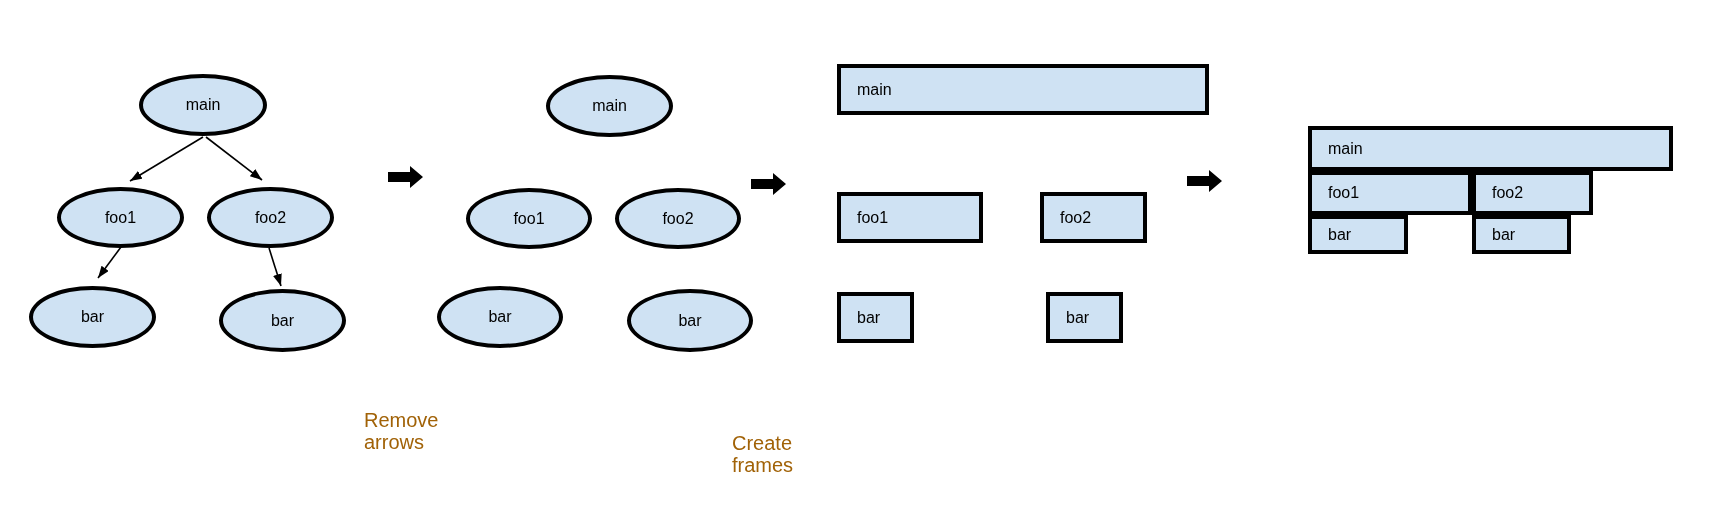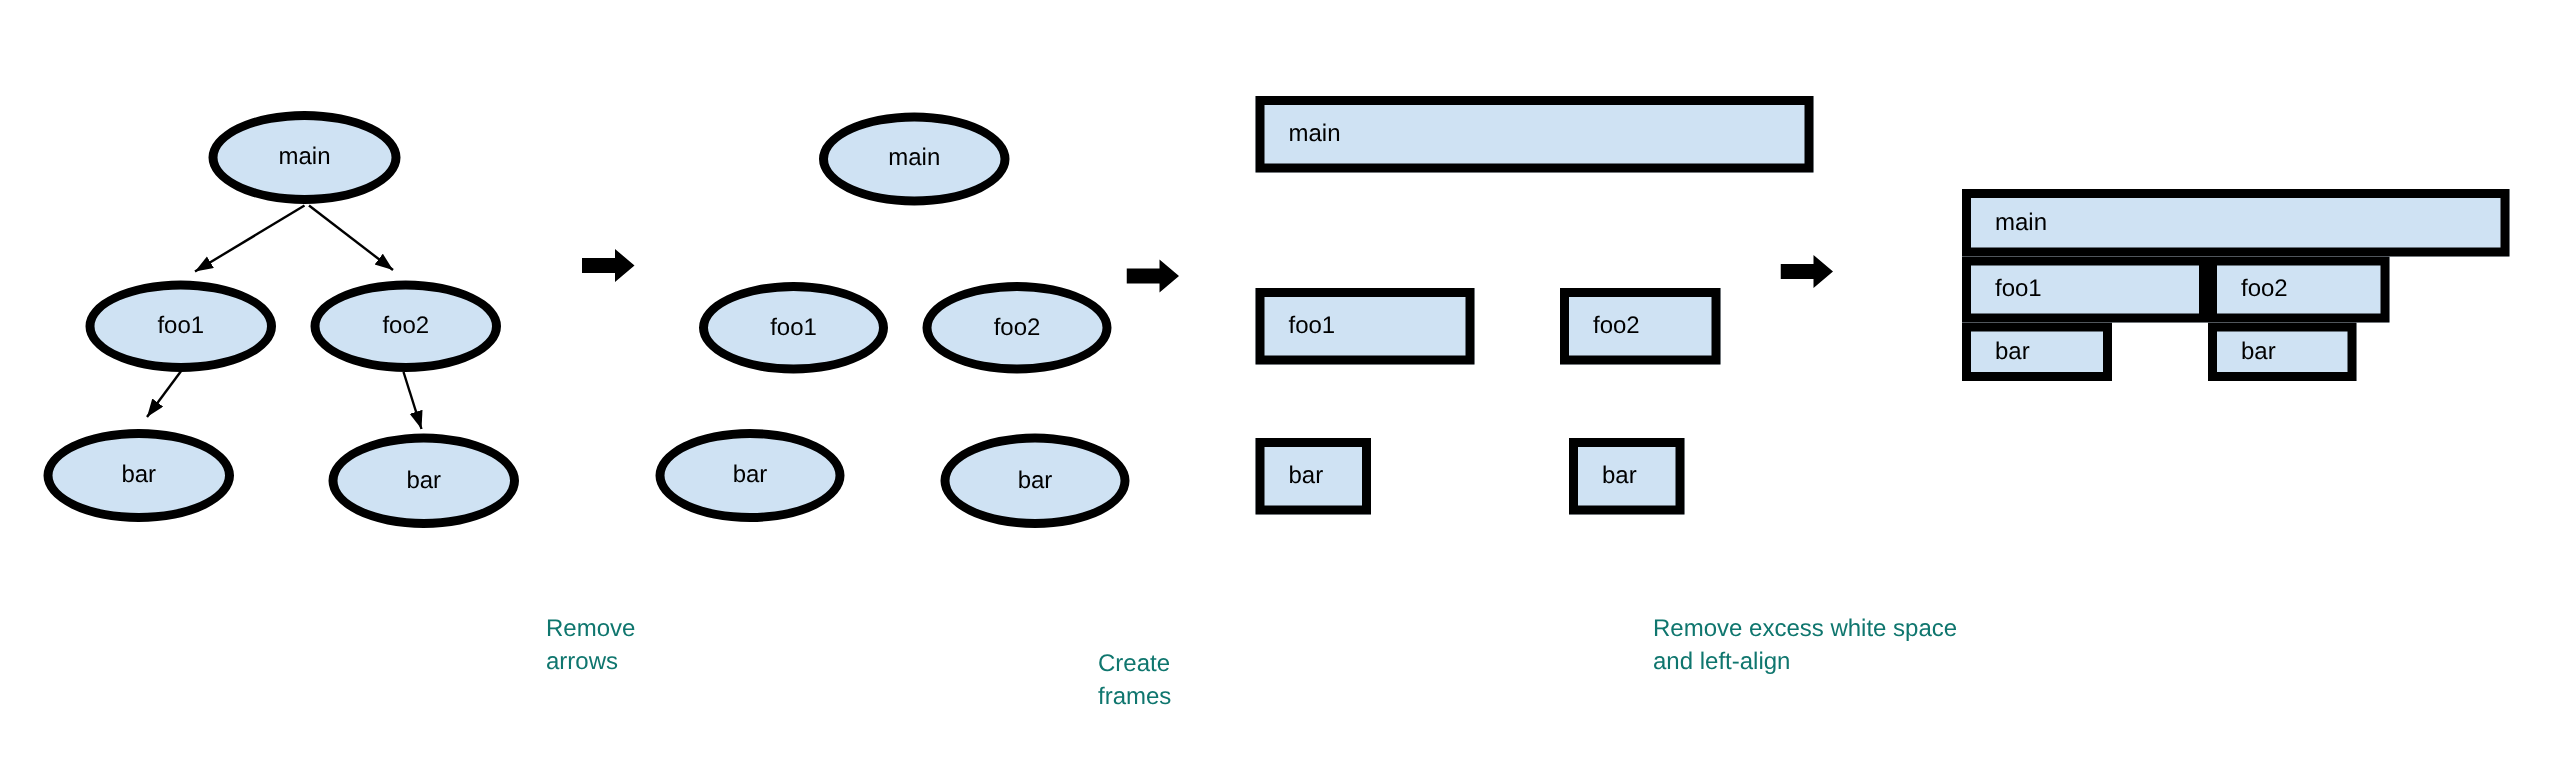--- a/index.html
+++ b/index.html
@@ -14,39 +14,39 @@
     font-size: 16px;
   }
   .layer {
     position: absolute;
     left: 0; top: 0;
     pointer-events: none;
   }
   .node {
     position: absolute;
     background: #cfe2f3;
-    border: 6px solid #000000;
+    border: 4px solid #000000;
     display: flex;
     align-items: center;
   }
   .ellipse {
     border-radius: 50%;
     justify-content: center;
   }
   .rect {
     padding-left: 16px;
     justify-content: flex-start;
   }
   .node span { white-space: nowrap; }
   .block-arrow { position: absolute; }
   .caption {
     position: absolute;
-    font-size: 16px;
+    font-size: 20px;
     line-height: 22px;
-    color: #0f766e;
+    color: #a16207;
   }
 </style>
 </head>
 <body>
 
 <div class="canvas">
 
   <div class="node ellipse" style="left:139px; top:74px;  width:128px; height:62px;">
       <span>main</span>
     </div>
@@ -128,15 +128,14 @@
     </div>
   <div class="node rect" style="left:1308px; top:215px; width:100px; height:39px;">
       <span>bar</span>
     </div>
   <div class="node rect" style="left:1472px; top:215px; width:99px;  height:39px;">
       <span>bar</span>
     </div>
 
   <div class="caption" style="left:364px;  top:409px; width:92px;">Remove arrows</div>
   <div class="caption" style="left:732px;  top:432px; width:72px;">Create frames</div>
-  <div class="caption" style="left:1102px; top:409px; width:205px;">Remove excess white space and left-align</div>
 
 </div>
 
 </body></html>

